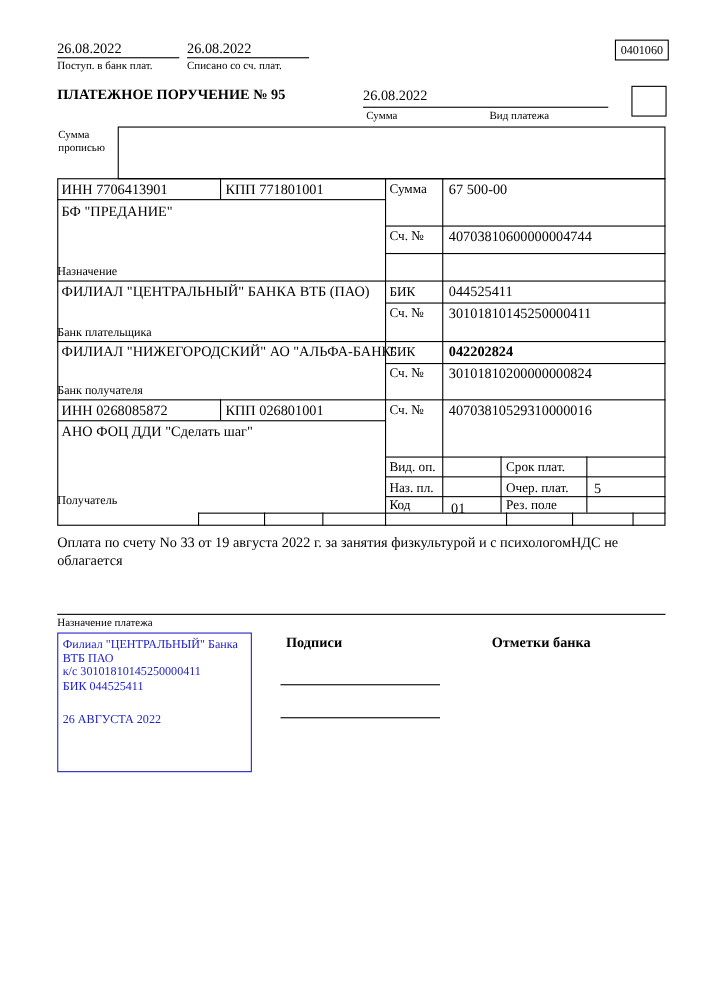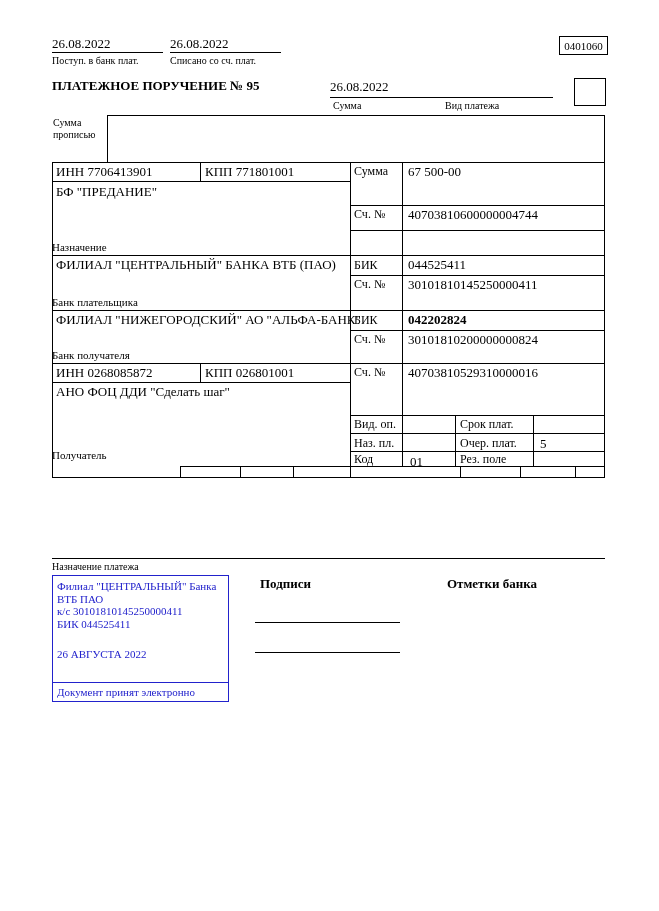--- a/index.html
+++ b/index.html
@@ -109,31 +109,31 @@
 
   <div class="t s12" style="left:354px;top:418px;">Вид. оп.</div>
   <div class="t s13" style="left:410px;top:418px;margin-top:37px;">01</div>
   <div class="t s12" style="left:460px;top:418px;">Срок плат.</div>
   <div class="t s12" style="left:354px;top:437px;">Наз. пл.</div>
   <div class="t s12" style="left:460px;top:437px;">Очер. плат.</div>
   <div class="t s13" style="left:540px;top:437px;">5</div>
   <div class="t s12" style="left:354px;top:453px;">Код</div>
   <div class="t s12" style="left:460px;top:453px;">Рез. поле</div>
 
+  <div class="t s13 wrap" style="left:52px;top:484px;width:553px;line-height:17px;">Оплата по счету No 33 от 19 августа 2022 г. за занятия физкультурой и с психологомНДС не облагается</div>
   <div class="hl" style="left:52px;top:558px;width:553px;"></div>
   <div class="t s10" style="left:52px;top:561px;">Назначение платежа</div>
 
   <div class="stamp" style="color: rgb(34, 34, 204); border-color: rgb(34, 34, 204);">
     <div class="stamp-head">
       <span>Филиал "ЦЕНТРАЛЬНЫЙ" Банка ВТБ ПАО</span><br>
       <span>к/с 30101810145250000411</span><br>
       <span>БИК 044525411</span>
     </div>
     <div class="stamp-date">26 АВГУСТА 2022</div>
-    <div class="stamp-note">Документ принят электронно</div>
   </div>
 
   <div class="t s13 b" style="left:260px;top:577px;">Подписи</div>
   <div class="t s13 b" style="left:447px;top:577px;">Отметки банка</div>
   <div class="hl" style="left:255px;top:622px;width:145px;"></div>
   <div class="hl" style="left:255px;top:652px;width:145px;"></div>
 
 </div>
 
 </body></html>

